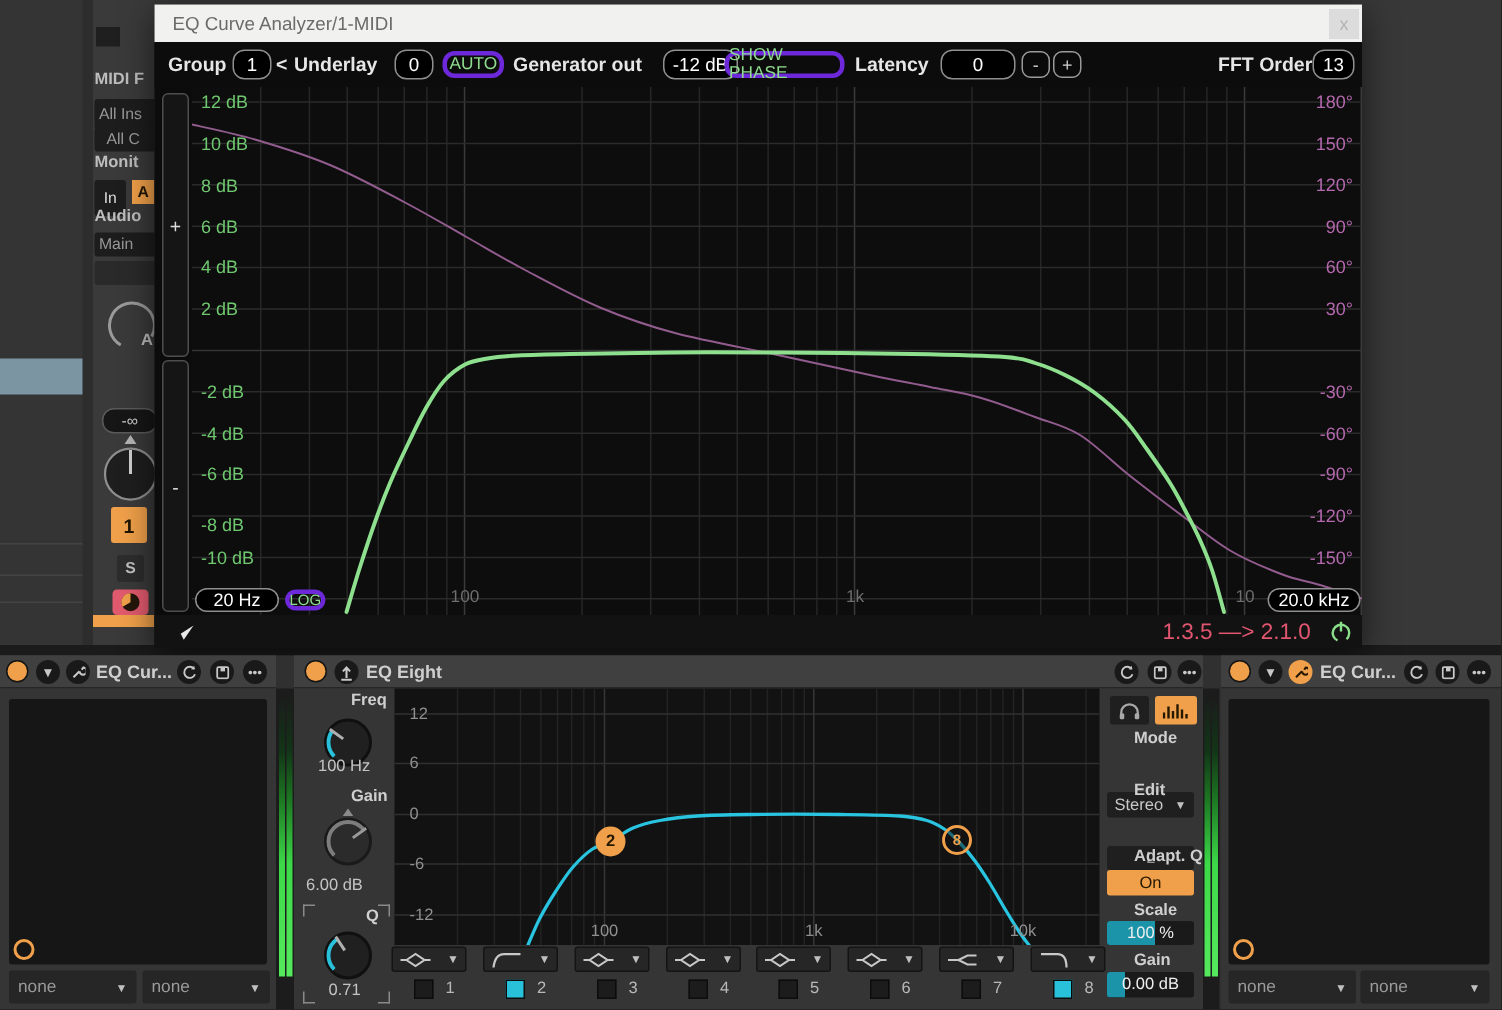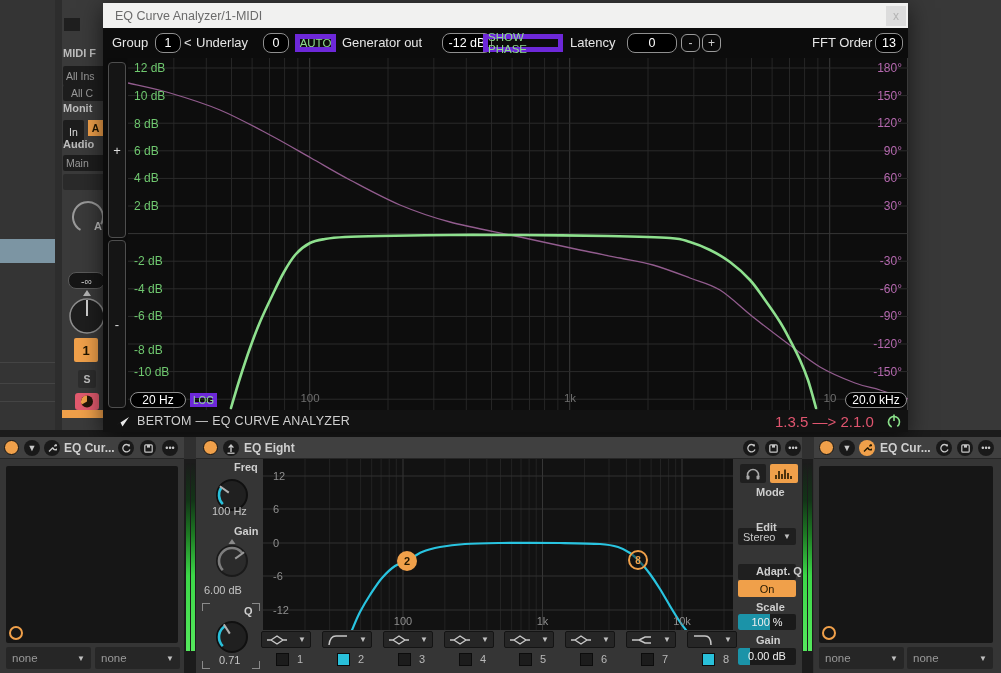--- a/index.html
+++ b/index.html
@@ -16,24 +16,24 @@
   .ts-box{background:#1d1d1d;color:#9a9a9a;font-size:10.5px;display:flex;align-items:center;
           padding-left:3px;border-radius:2px;white-space:nowrap;overflow:hidden;}
   .ts-orange{background:#f0a04a;color:#201500;font-weight:bold;display:flex;align-items:center;justify-content:center;}
   
   .win{left:103px;top:3px;width:805px;height:429px;background:#0c0c0c;box-shadow:0 5px 22px rgba(0,0,0,.6);}
   .titlebar{left:0;top:0;width:805px;height:25px;background:#f1f1f0;display:flex;align-items:center;}
   .title-text{color:#6b6b6b;font-size:12.5px;padding-left:12px;}
   .close-btn{left:783px;top:3px;width:20px;height:20px;background:#dcdcdc;color:#b3b3b3;
              font-size:12px;display:flex;align-items:center;justify-content:center;}
   .toolbar{left:0;top:25px;width:805px;height:30px;background:#0c0c0c;}
-  .tb-lbl{color:#e6e6e6;font-size:13px;line-height:30px;white-space:nowrap;}
+  .tb-lbl{color:#e6e6e6;font-size:13px;line-height:30px;white-space:nowrap;font-weight:bold;}
   .vbox{background:#000;border:1px solid #8f8f8f;border-radius:8px;color:#fff;font-size:12.5px;
         display:flex;align-items:center;justify-content:center;box-sizing:border-box;}
-  .pill-green{background:transparent;border:5px solid #6d28d9;border-radius:0;color:#8fdc8f;
+  .pill-green{background:transparent;border:3px solid #6d28d9;border-radius:8px;color:#8fdc8f;
         font-size:11.5px;display:flex;align-items:center;justify-content:center;box-sizing:border-box;}
   .smallbtn{background:#0a0a0a;border:1px solid #9a9a9a;border-radius:6px;color:#cfcfcf;font-size:12px;
         display:flex;align-items:center;justify-content:center;box-sizing:border-box;}
   
   .plot-wrap{left:25px;top:55px;width:780px;height:352px;background:#0d0d0d;}
   .zoom-strip{left:4px;top:55px;width:20px;height:352px;background:#0b0b0b;}
   .zoom-btn{left:1px;width:18px;background:#151515;border:1px solid #4e4e4e;border-radius:4px;
         color:#ddd;display:flex;align-items:center;justify-content:center;font-size:13px;box-sizing:border-box;}
   .az-lbl{position:absolute;font-size:12px;transform:translateY(-50%);pointer-events:none;}
   .az-db{color:#6fc86f;left:6px;}
@@ -236,21 +236,20 @@
         </div>
       <div class="abs freq-box" style="left:2px;top:334px;width:56px;height:16px">20 Hz</div>
       <div class="abs pill-green" style="left:62px;top:335px;width:27px;height:14px;font-size:10px">LOG</div>
       <div class="abs freq-box" style="left:717px;top:334px;width:62px;height:16px">20.0 kHz</div>
     </div>
 
     <div class="abs footer">
       <svg width="18" height="14" style="margin-left:10px">
         <path d="M2 12 L16 3 L9.5 12.5 L7.5 8.5 Z" fill="#e8e8e8"></path>
       </svg>
-      <span class="footer-brand" style="margin-left:6px">BERTOM — EQ CURVE ANALYZER</span>
       <span class="footer-ver">1.3.5 —&gt; 2.1.0</span>
       <svg class="abs" style="left:783px;top:3px" width="16" height="16">
         <circle cx="8" cy="9" r="5.5" fill="none" stroke="#8ae08a" stroke-width="1.6" stroke-dasharray="28 7" transform="rotate(115 8 9)"></circle>
         <line x1="8" y1="1.5" x2="8" y2="8" stroke="#8ae08a" stroke-width="1.6"></line>
       </svg>
     </div>
   </div>
 
   <div class="abs devarea">
 

